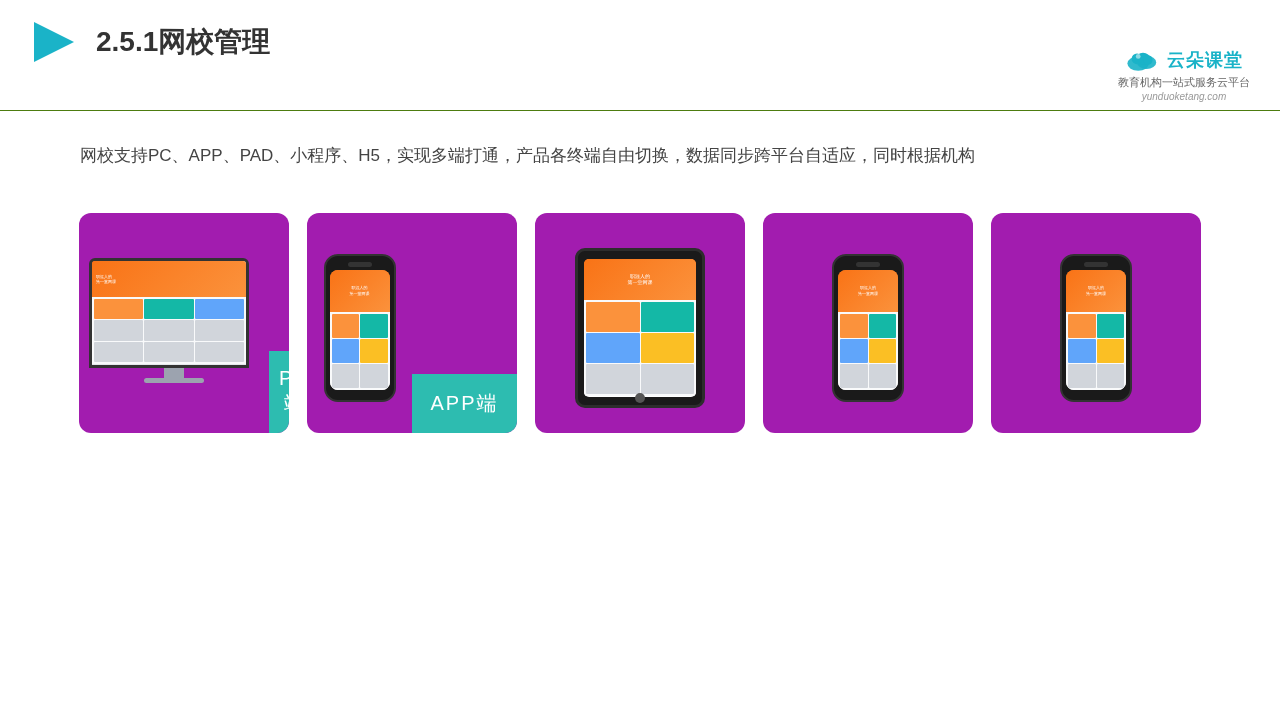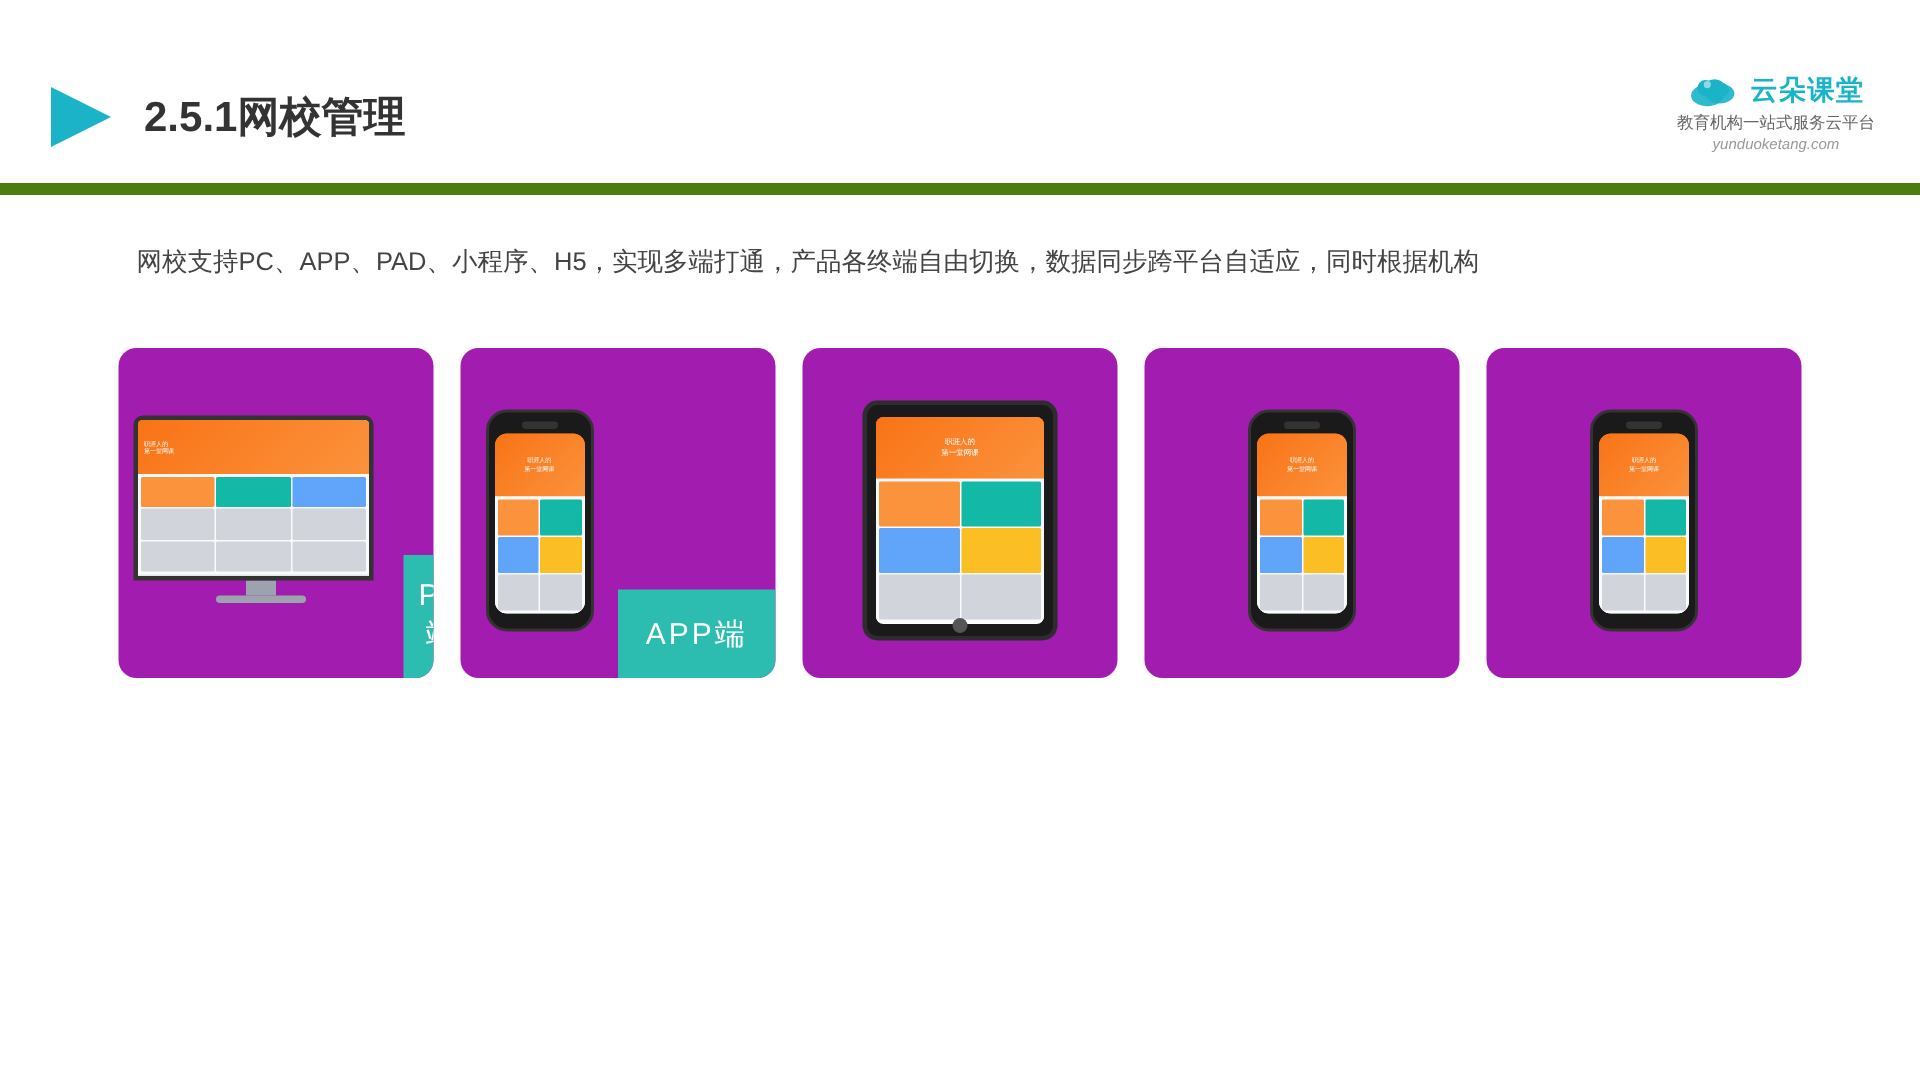--- a/index.html
+++ b/index.html
@@ -7,24 +7,24 @@
       width: 1280px;
       height: 720px;
       background: #ffffff;
       font-family: 'Microsoft YaHei', '微软雅黑', Arial, sans-serif;
       overflow: hidden;
     }
 
     
     .header {
       display: flex;
-      align-items: flex-end;
+      align-items: flex-start;
       justify-content: space-between;
-      padding: 18px 30px 20px 30px;
-      border-bottom: 8px solid #4d7c0f;
+      padding: 18px 30px 8px 30px;
+      border-bottom: 1px solid #4d7c0f;
     }
     .header-left {
       display: flex;
       align-items: center;
       gap: 18px;
     }
     .play-icon {
       width: 48px;
       height: 48px;
     }
@@ -62,21 +62,20 @@
       color: #999;
       font-style: italic;
     }
 
     
     .description {
       padding: 28px 80px 10px 80px;
       font-size: 17px;
       color: #444;
       line-height: 2;
-      margin-left: 11px;
     }
 
     
     .cards-container {
       display: flex;
       justify-content: center;
       gap: 18px;
       padding: 30px 60px 30px 60px;
     }
 

